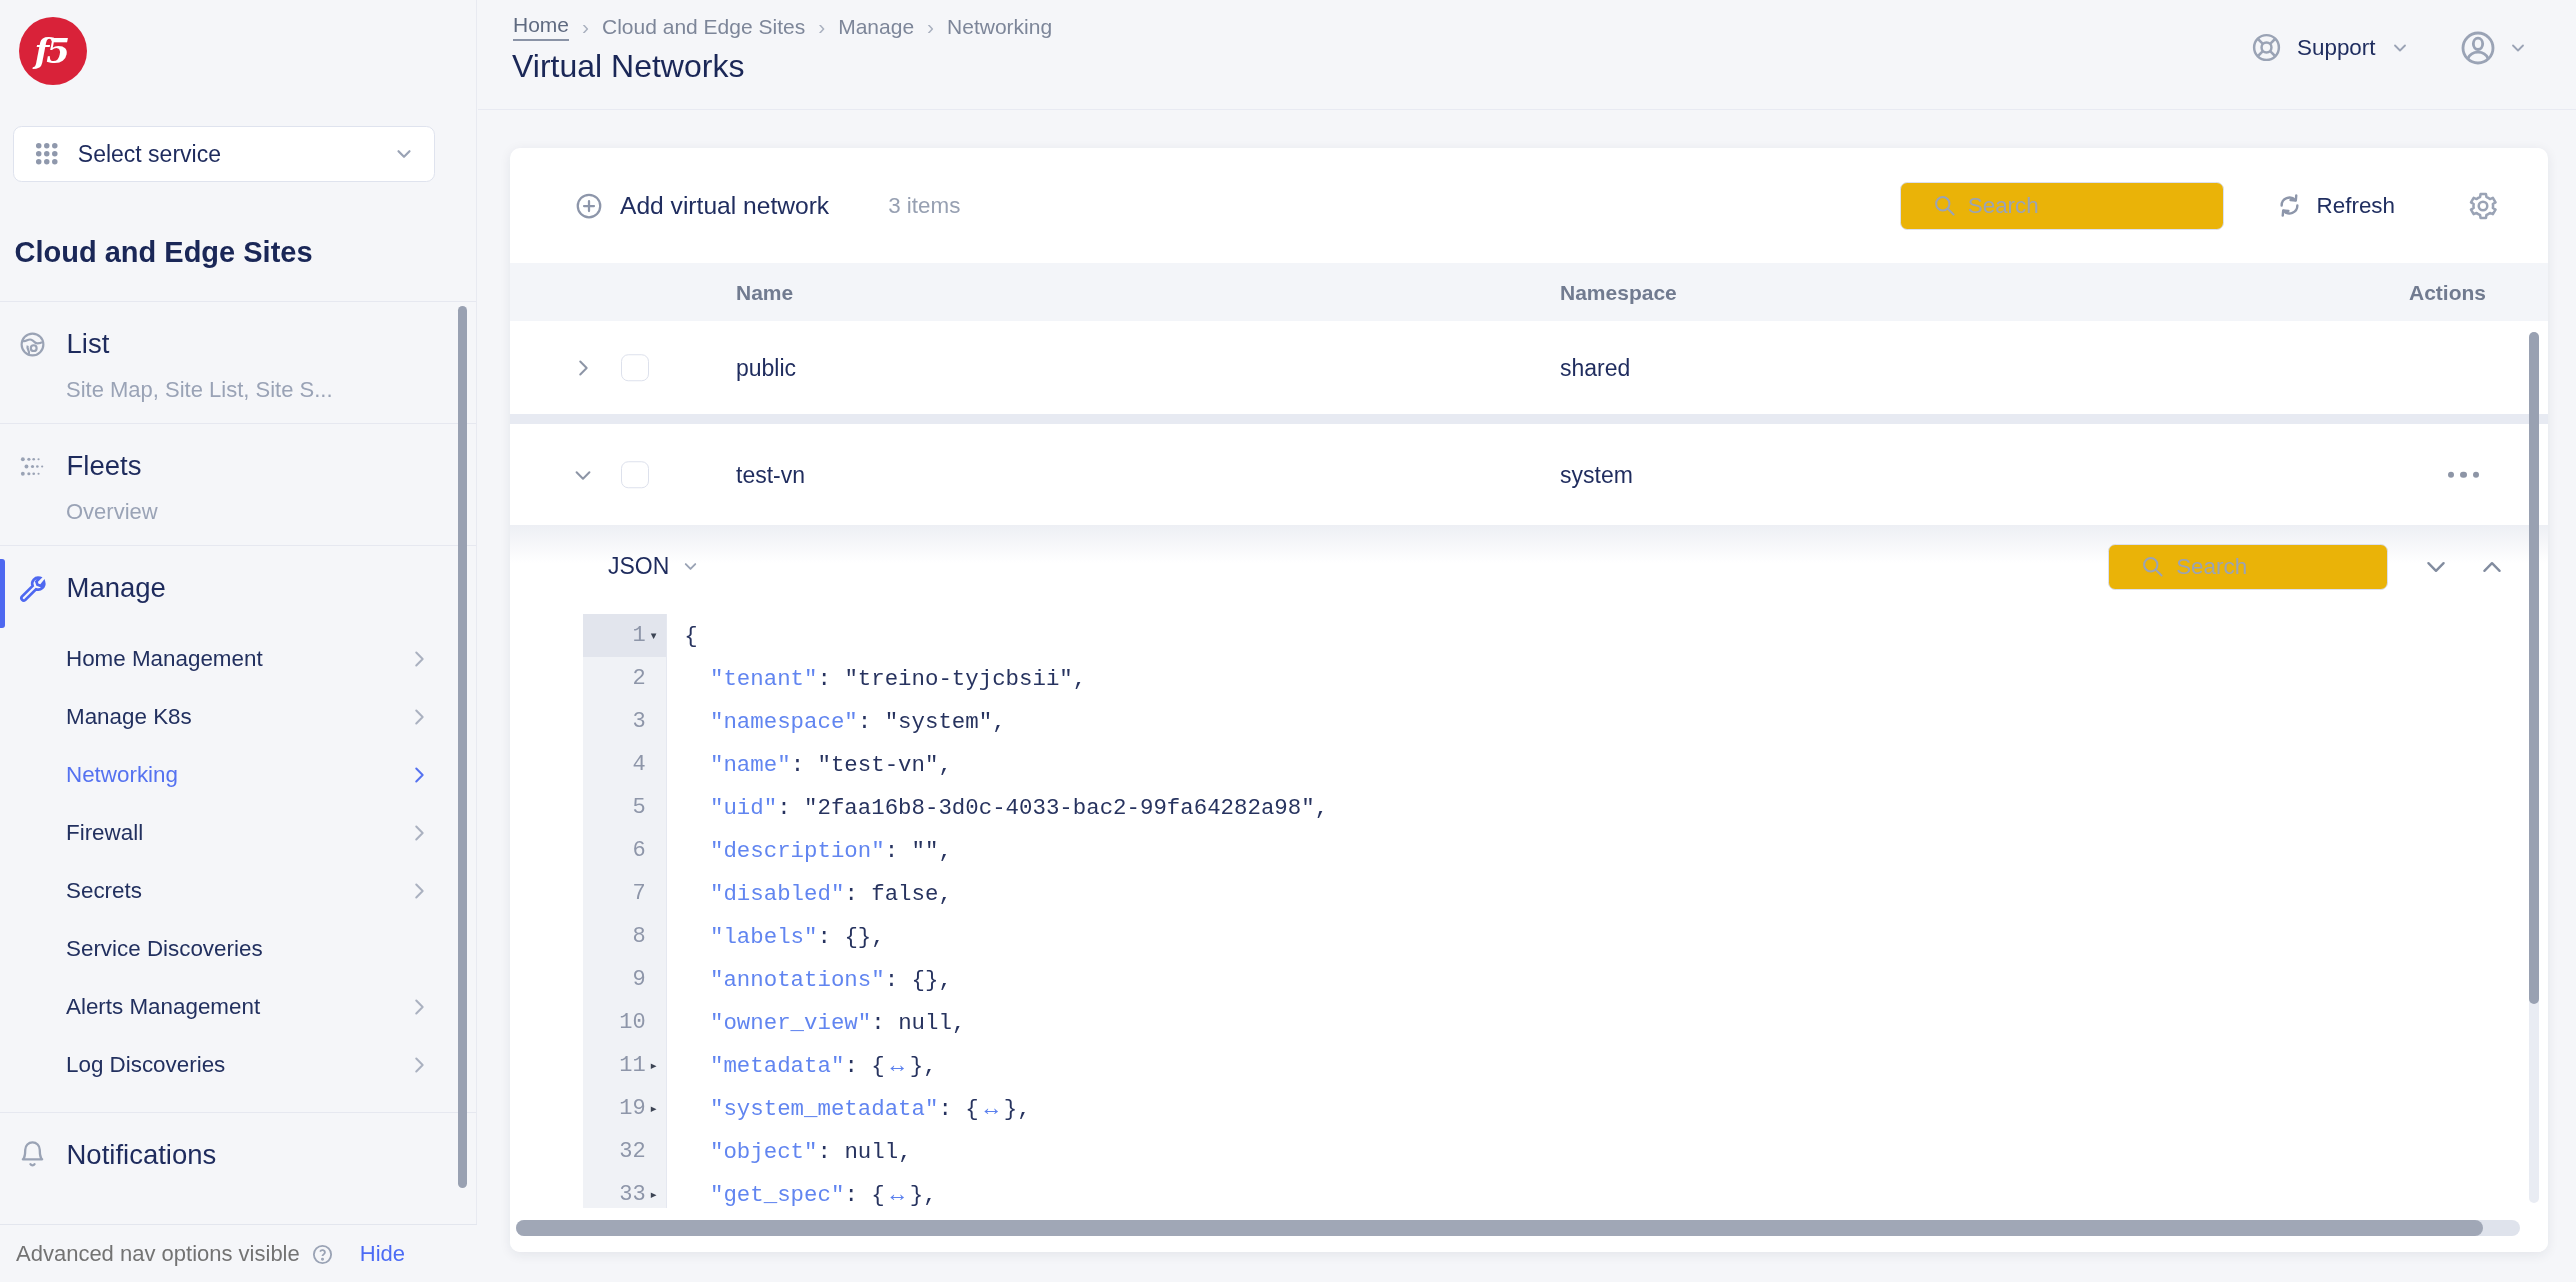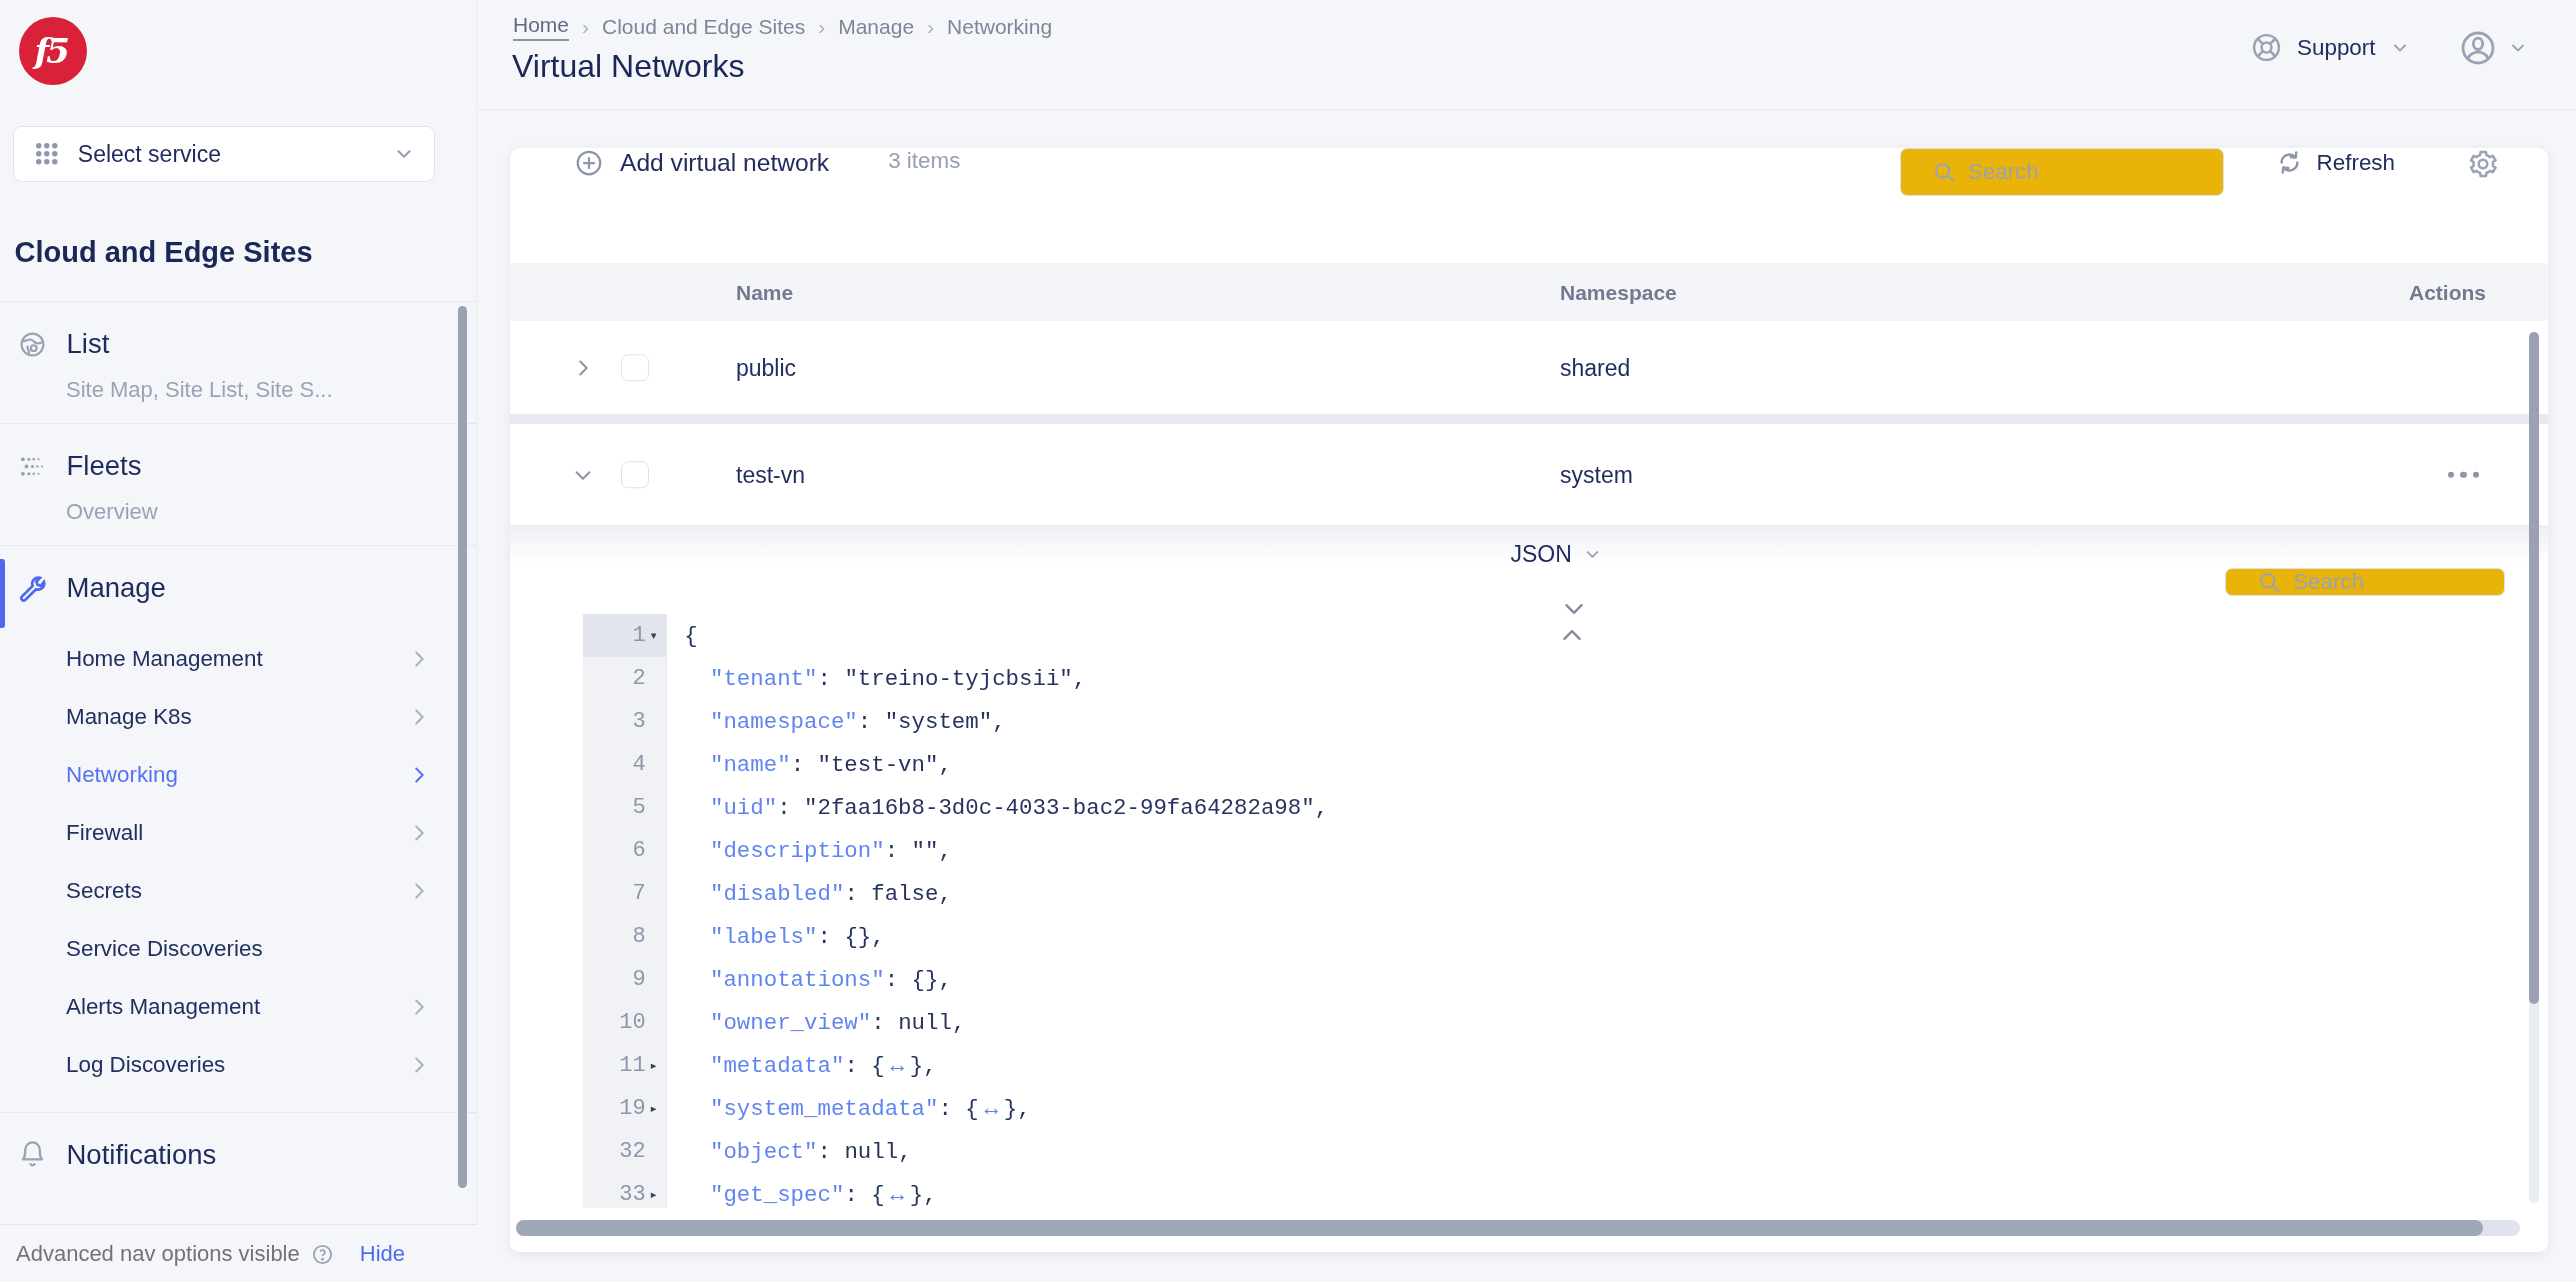--- a/index.html
+++ b/index.html
@@ -42,21 +42,21 @@
   .crumb-sep { color:#a9b0bf; }
   .page-title { position:absolute; left:512px; top:48px; font-size:32px; font-weight:500; color:#1a2757; }
   .top-right { position:absolute; right:48px; top:27.5px; display:flex; align-items:center; }
   .support-grp { display:flex; align-items:center; gap:14.5px; cursor:pointer; }
   .support-grp .s-lbl { font-size:22.4px; color:#202e60; }
   .avatar-grp { display:flex; align-items:center; gap:10px; margin-left:48px; cursor:pointer; }
   .g-icon { color:#9aa3b5; }
 
   
   .card { position:absolute; left:510px; top:148px; width:2038px; height:1104px; background:#ffffff; border-radius:10px; box-shadow:0 2.2px 11.6px rgba(25,35,70,0.08); overflow:hidden; }
-  .toolbar { position:absolute; left:0; top:0; width:100%; height:115px; display:flex; align-items:flex-start; padding:0 49px 0 64px; }
+  .toolbar { position:absolute; left:0; top:0; width:100%; height:115px; display:flex; align-items:center; padding:0 49px 0 64px; }
   .add-btn { display:flex; align-items:center; gap:16px; cursor:pointer; }
   .add-btn .a-lbl { font-size:24.6px; font-weight:500; color:#202d5f; }
   .items-count { margin-left:59px; font-size:22.4px; color:#97a0b2; }
   .search-box { display:flex; align-items:center; gap:11.6px; width:324px; height:48px; border:1.4px solid #dbe0ef; border-radius:7.2px; background:#eab308; padding:0 31px; }
   .search-box input { border:none; outline:none; font-size:22.4px; color:#2a3763; width:100%; font-family:"Liberation Sans", sans-serif; background:transparent; }
   .search-box input::placeholder { color:#9aa3b6; }
   .tb-search { margin-left:auto; }
   .refresh { display:flex; align-items:center; gap:13px; margin-left:51px; cursor:pointer; }
   .refresh .r-lbl { font-size:22.4px; color:#202e60; }
   .gear-btn { margin-left:72px; cursor:pointer; }
@@ -69,21 +69,21 @@
   .row-chev { position:absolute; left:62px; top:50%; transform:translateY(-50%); color:#8d95a6; cursor:pointer; }
   .row-cb { position:absolute; left:111px; top:50%; transform:translateY(-50%); width:27.5px; height:27.5px; border:1.4px solid #dde1ec; border-radius:7.2px; background:#fff; cursor:pointer; }
   .cell-name { position:absolute; left:226px; top:50%; transform:translateY(-50%); font-size:23px; font-weight:500; color:#1f2c5e; }
   .cell-ns { position:absolute; left:1050px; top:50%; transform:translateY(-50%); font-size:23px; color:#1f2c5e; }
   .cell-act { position:absolute; right:69px; top:50%; transform:translateY(-50%); display:flex; gap:5.8px; cursor:pointer; }
   .cell-act i { width:6.5px; height:6.5px; border-radius:50%; background:#8d95a6; }
   .row-gap { position:absolute; left:0; width:100%; height:10px; background:#e7eaf2; }
 
   
   .jv { position:absolute; left:0; top:377px; right:0; bottom:0; background:linear-gradient(#edeff4, #ffffff 38px); }
-  .jv-head { position:absolute; left:0; top:16px; right:0; height:51px; display:flex; align-items:center; padding:0 43px 0 98px;flex-direction:column; }
+  .jv-head { position:absolute; left:0; top:16px; right:0; height:51px; display:flex; align-items:center; padding:0 43px 0 98px; }
   .jv-fmt { display:flex; align-items:center; gap:11.6px; cursor:pointer; }
   .jv-fmt .f-lbl { font-size:23px; font-weight:500; color:#1e2b5d; }
   .jv-search { margin-left:auto; width:280px; height:46px; }
   .jv-nav { margin-left:35px; color:#828c9f; cursor:pointer; }
   .jv-nav.up { margin-left:30px; }
   .code { position:absolute; left:0; top:89px; right:0; height:594px; overflow:hidden; font-family:"Liberation Mono","DejaVu Sans Mono",monospace; }
   .code-line { display:flex; align-items:stretch; height:43px; }
   .ln { width:84px; margin-left:73px; background:#f0f2f6; border-right:1.4px solid #e5e8f0; display:flex; align-items:center; justify-content:flex-end; padding-right:4.3px; flex:none; }
   .ln.hl { background:#e2e5ed; }
   .ln .num { font-size:22px; color:#8e96a9; }

